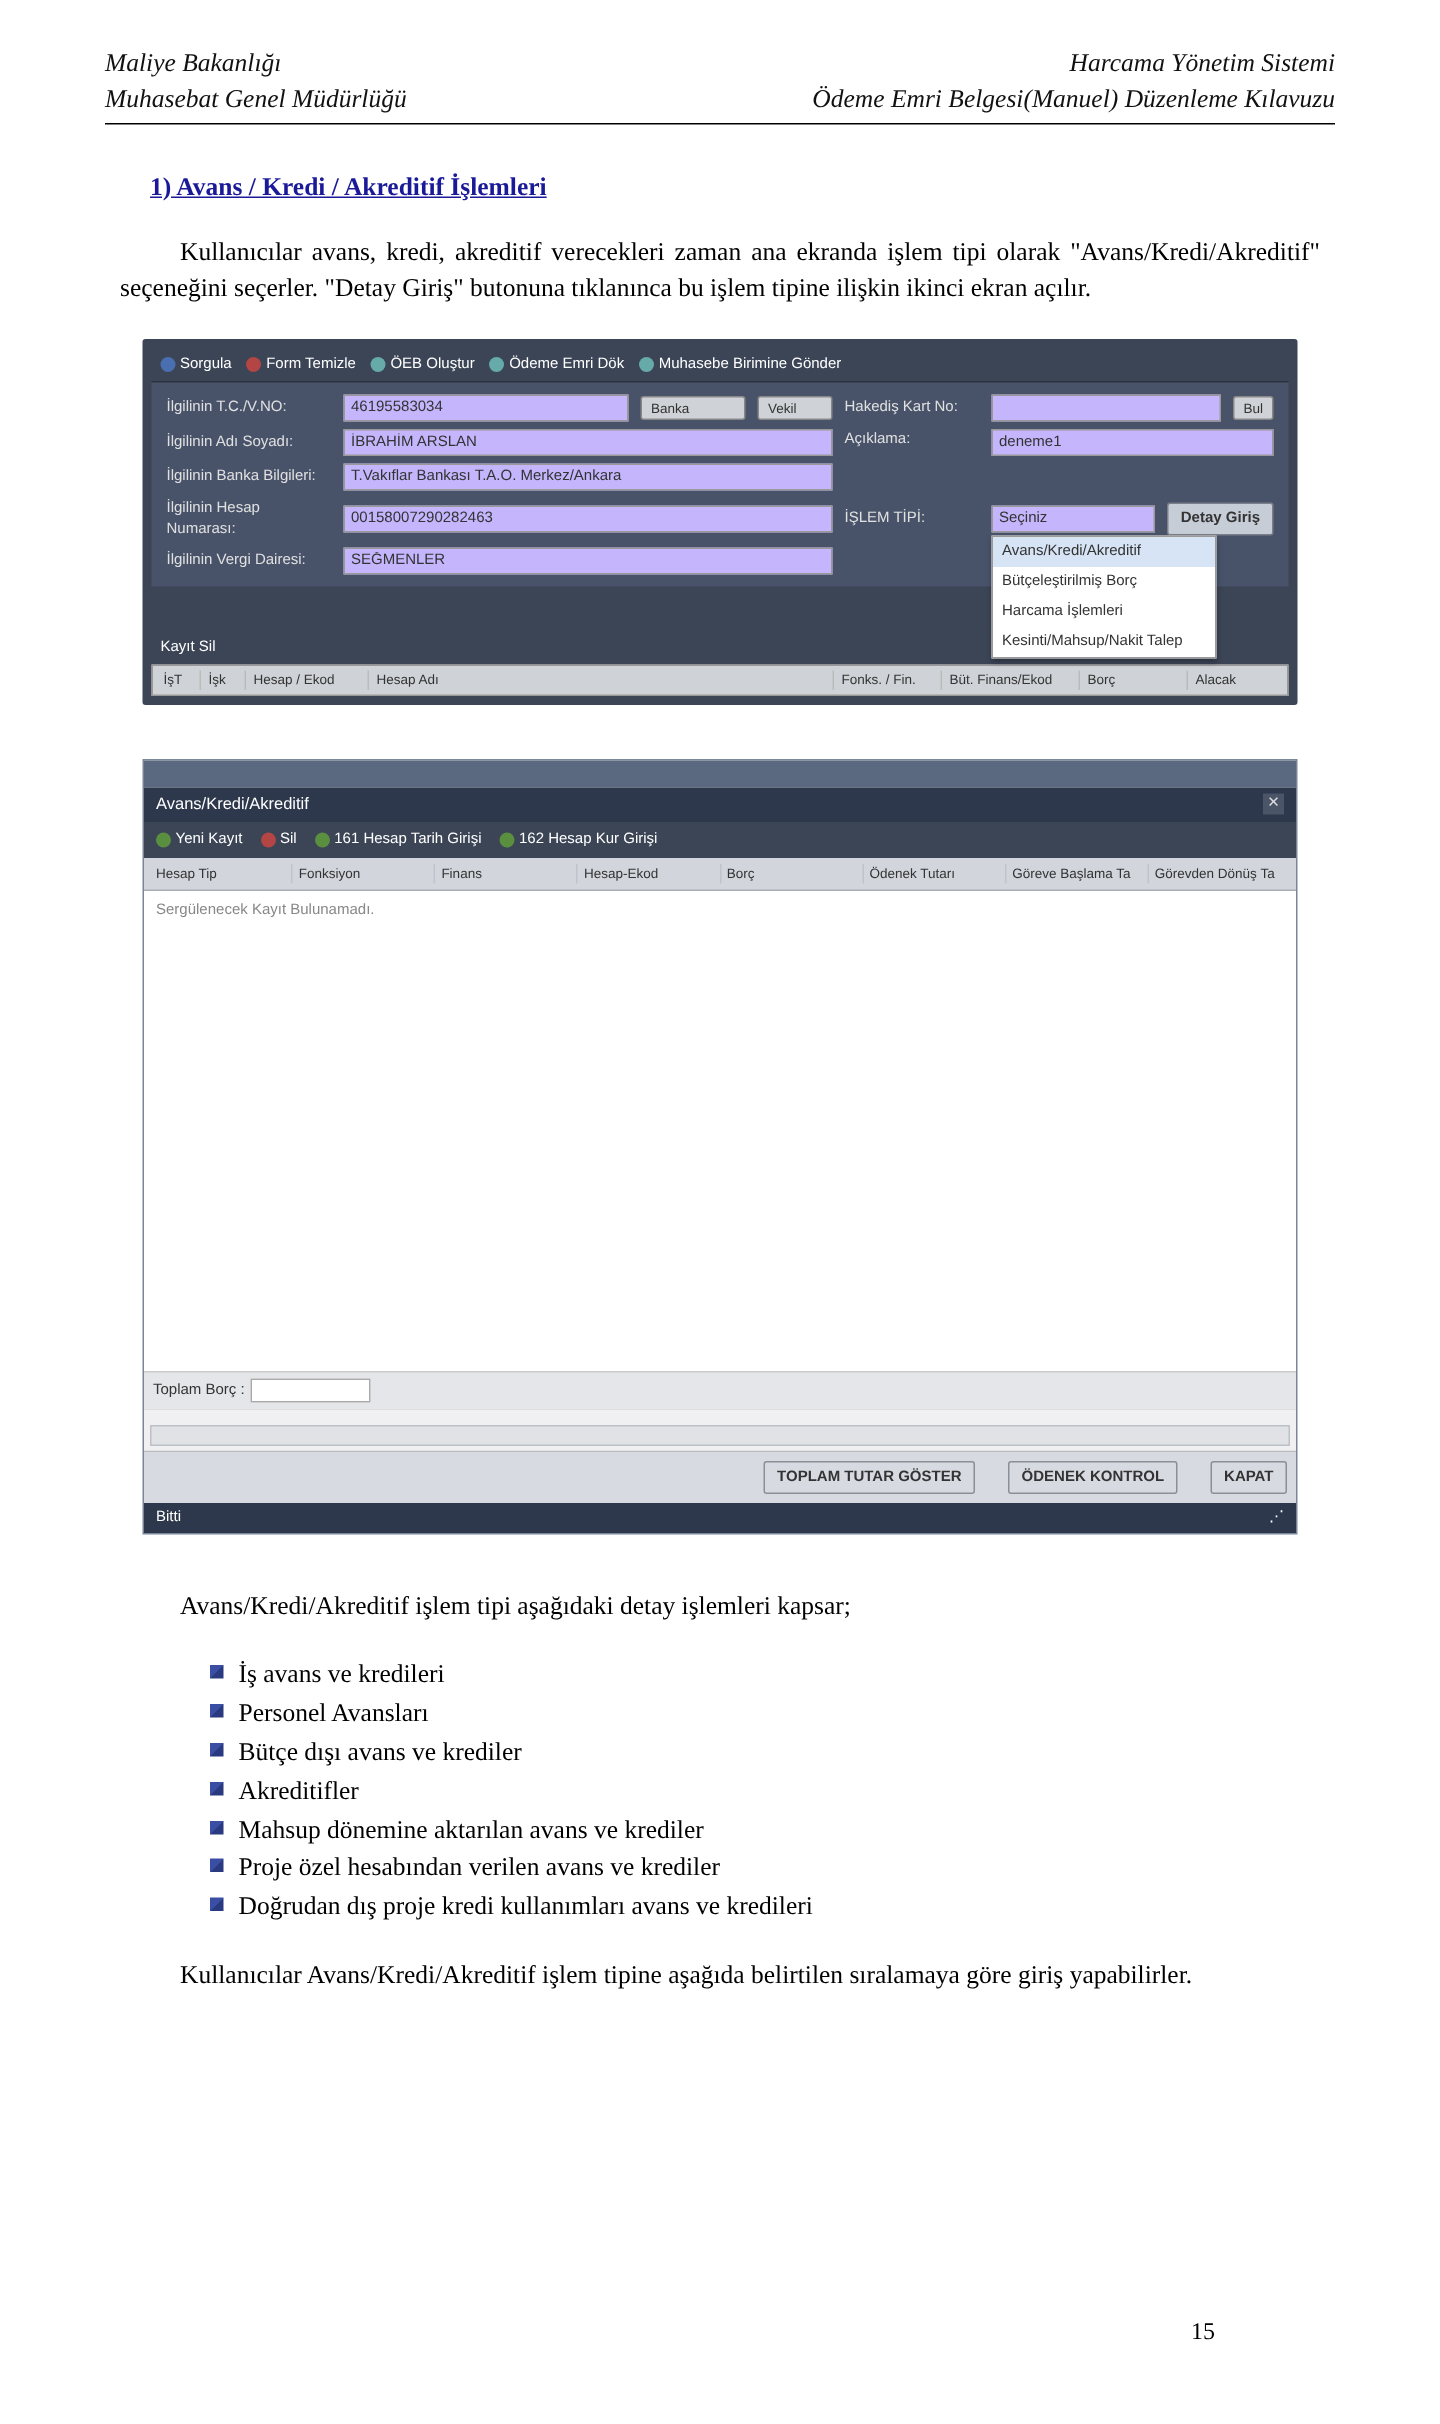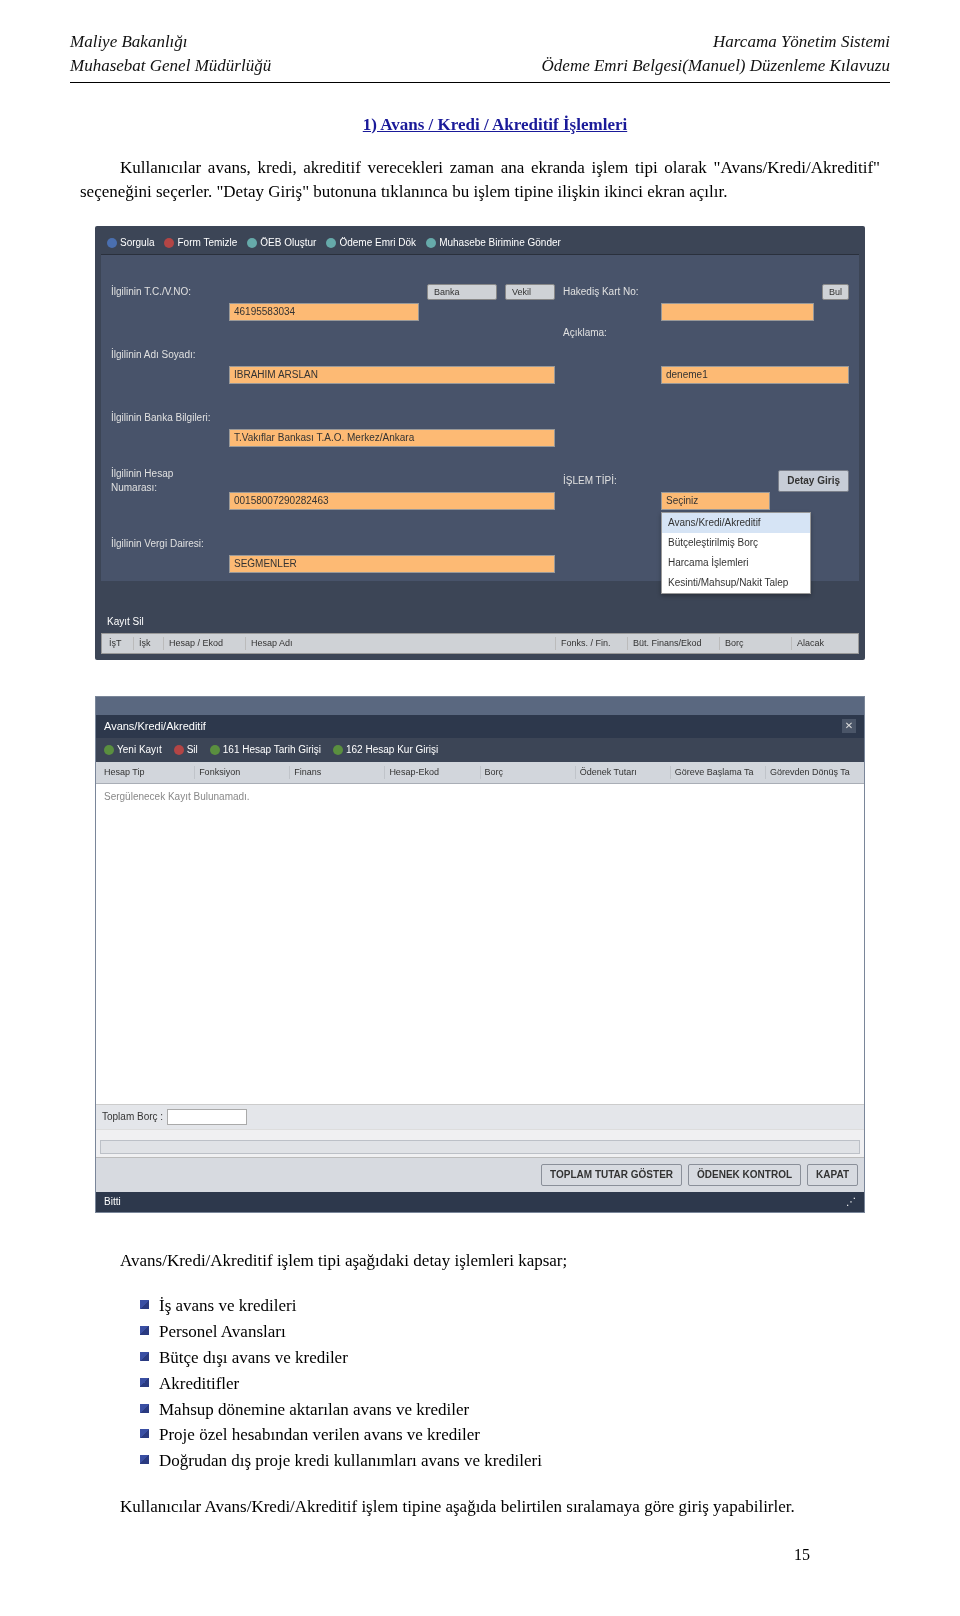--- a/index.html
+++ b/index.html
@@ -9,54 +9,54 @@
       color: #000;
       background: #fff;
       width: 960px;
       margin: 0 auto;
       padding: 30px 70px 80px;
       line-height: 1.4;
     }
     .hdr { display: flex; justify-content: space-between; align-items: flex-start; font-style: italic; color: #111; }
     .hdr-right { text-align: right; }
     .hdr-line { border-bottom: 1.5px solid #000; margin: 4px 0 30px; }
-    h3.title { color: #1a1a99; font-weight: bold; font-size: 17px; margin: 10px 0 20px 30px; text-decoration: underline; text-align: center; }
+    h3.title { color: #1a1a99; font-weight: bold; font-size: 17px; margin: 10px 0 20px 30px; text-decoration: underline; }
     .body-text { margin: 0 10px 22px 10px; text-align: justify; text-indent: 40px; }
     .screenshot1 { background: #3c4556; border-radius: 2px; padding: 6px; margin: 0 auto 36px; width: 770px; font-family: Arial, sans-serif; font-size: 10px; color: #ddd; }
     .toolbar { display: flex; gap: 10px; padding: 4px 6px; border-bottom: 1px solid #2a303c; }
     .tb-btn { display: inline-flex; align-items: center; gap: 3px; color: #fff; font-size: 10px; cursor: pointer; }
     .tb-ico { display: inline-block; width: 10px; height: 10px; border-radius: 50%; background: #6aa; }
     .ico-green { background: #5a8f3f; }
     .ico-red { background: #b34545; }
     .ico-blue { background: #4a6fb0; }
     .form-area { background: #48536a; padding: 8px 10px; }
     .form-grid { display: grid; grid-template-columns: 110px 190px 70px 50px 1fr; gap: 5px 8px; align-items: center; }
     .lbl { color: #e0e0e0; font-size: 10px; text-align: left; }
-    .inp { background: #fdba74; color: #333; border: 1px solid #999; padding: 2px 4px; font-size: 10px; height: 18px; margin-top: 40px; }
+    .inp { background: #c4b5fd; color: #333; border: 1px solid #999; padding: 2px 4px; font-size: 10px; height: 18px; }
     .btn-s { background: #cfd2d6; border: 1px solid #888; color: #333; font-size: 9px; padding: 1px 6px; border-radius: 2px; cursor: pointer; display: inline-flex; align-items: center; gap: 2px; }
     .btn-detay { background: #c7cdd7; border: 1px solid #7a7f8a; color: #333; font-size: 10px; padding: 3px 8px; border-radius: 2px; font-weight: bold; }
     .dropdown-open { position: relative; z-index: 10; }
     .dd-box { background: #fff; border: 1px solid #999; position: absolute; width: 150px; margin-top: 2px; box-shadow: 0 2px 4px rgba(0,0,0,0.3); }
     .dd-item { padding: 3px 6px; color: #333; font-size: 10px; cursor: pointer; }
     .dd-item.sel { background: #d6e4f5; }
     .col-bar { background: #cfd2d6; color: #333; display: flex; gap: 2px; padding: 3px 4px; font-size: 9px; border: 1px solid #999; margin-top: 70px; }
     .col-bar span { flex: 1; border-right: 1px solid #bbb; padding: 0 3px; }
     .kayit-sil { background: #3c4556; color: #fff; padding: 4px 6px; margin-top: 30px; font-size: 10px; cursor: pointer; }
 
     .screenshot2 { width: 770px; margin: 0 auto 36px; font-family: Arial, sans-serif; font-size: 10px; color: #333; border: 1px solid #7a8699; }
     .s2-titlebar { background: #2d384c; color: #fff; padding: 4px 8px; font-size: 11px; display: flex; justify-content: space-between; align-items: center; }
     .s2-close { width: 14px; height: 14px; background: #4a5568; color: #ddd; font-size: 10px; text-align: center; line-height: 14px; cursor: pointer; }
     .s2-toolbar { background: #3c4556; padding: 5px 8px; display: flex; gap: 12px; align-items: center; }
     .s2-tb { color: #fff; font-size: 10px; display: inline-flex; align-items: center; gap: 3px; cursor: pointer; }
     .s2-cols { background: #d2d6dc; border-bottom: 1px solid #a9aeb6; display: flex; padding: 4px 4px; }
     .s2-cols span { flex: 1; font-size: 9px; color: #333; border-right: 1px solid #c0c4ca; padding: 0 4px; }
     .s2-body { background: #fff; height: 320px; padding: 6px 8px; color: #888; font-size: 10px; }
     .s2-foot1 { background: #e4e6ea; padding: 4px 6px; border-top: 1px solid #ccc; }
     .s2-foot2 { background: #d7dae0; padding: 6px; display: flex; justify-content: flex-end; gap: 6px; border-top: 1px solid #bbb; }
-    .s2-btn { background: #d7dae0; border: 1px solid #8a8f99; padding: 3px 8px; font-size: 10px; font-weight: bold; cursor: pointer; border-radius: 2px; }
+    .s2-btn { background: #d7dae0; border: 1px solid #8a8f99; padding: 3px 8px; font-size: 10px; font-weight: bold; cursor: pointer; border-radius: 2px; margin-left: 16px; }
     .s2-status { background: #2d384c; color: #fff; padding: 3px 8px; font-size: 10px; display: flex; justify-content: space-between; }
     .toplam { display: flex; align-items: center; gap: 4px; }
     .toplam input { border: 1px solid #aaa; height: 16px; width: 80px; }
 
     .bul-list { margin: 0 10px 22px 70px; }
     .bul-item { display: flex; align-items: flex-start; margin: 2px 0; }
     .bul { display: inline-block; width: 9px; height: 9px; background: linear-gradient(135deg, #3a4fa3 50%, #2a3a80 50%); margin: 6px 10px 0 0; flex-shrink: 0; }
     .pagenum { position: absolute; right: 80px; bottom: 24px; font-size: 16px; }
     .page-wrap { position: relative; min-height: 1560px; }
   </style>

